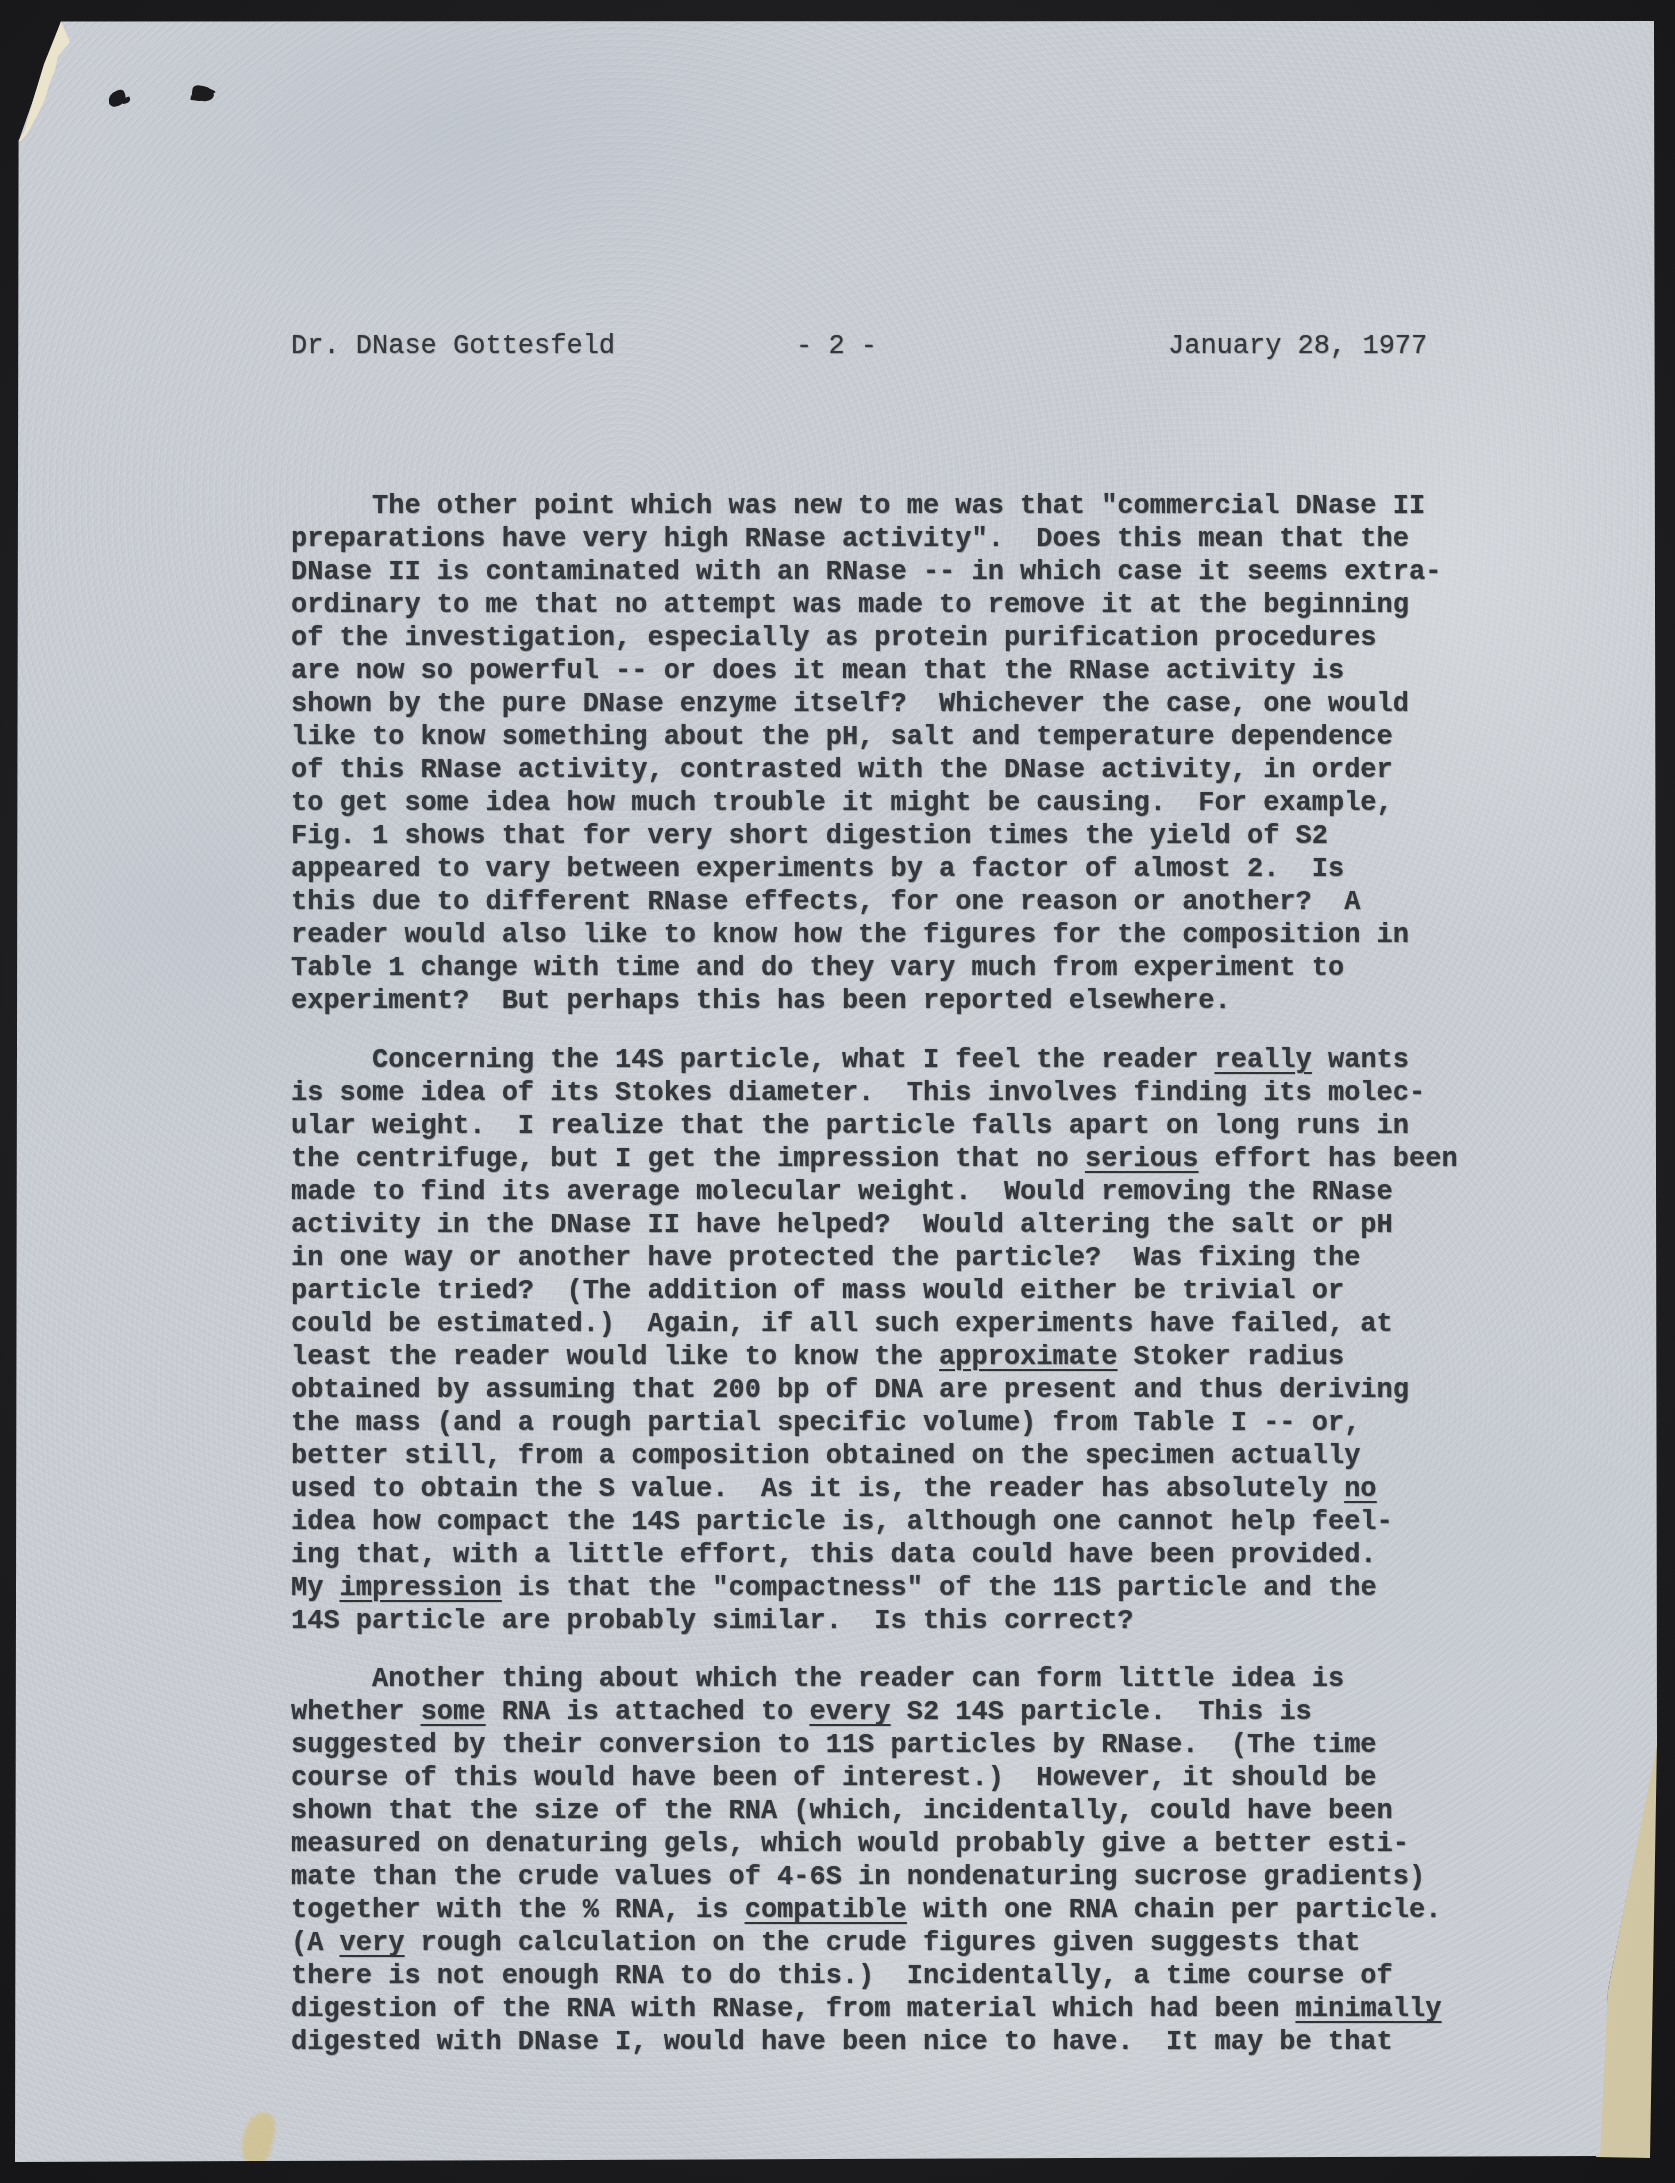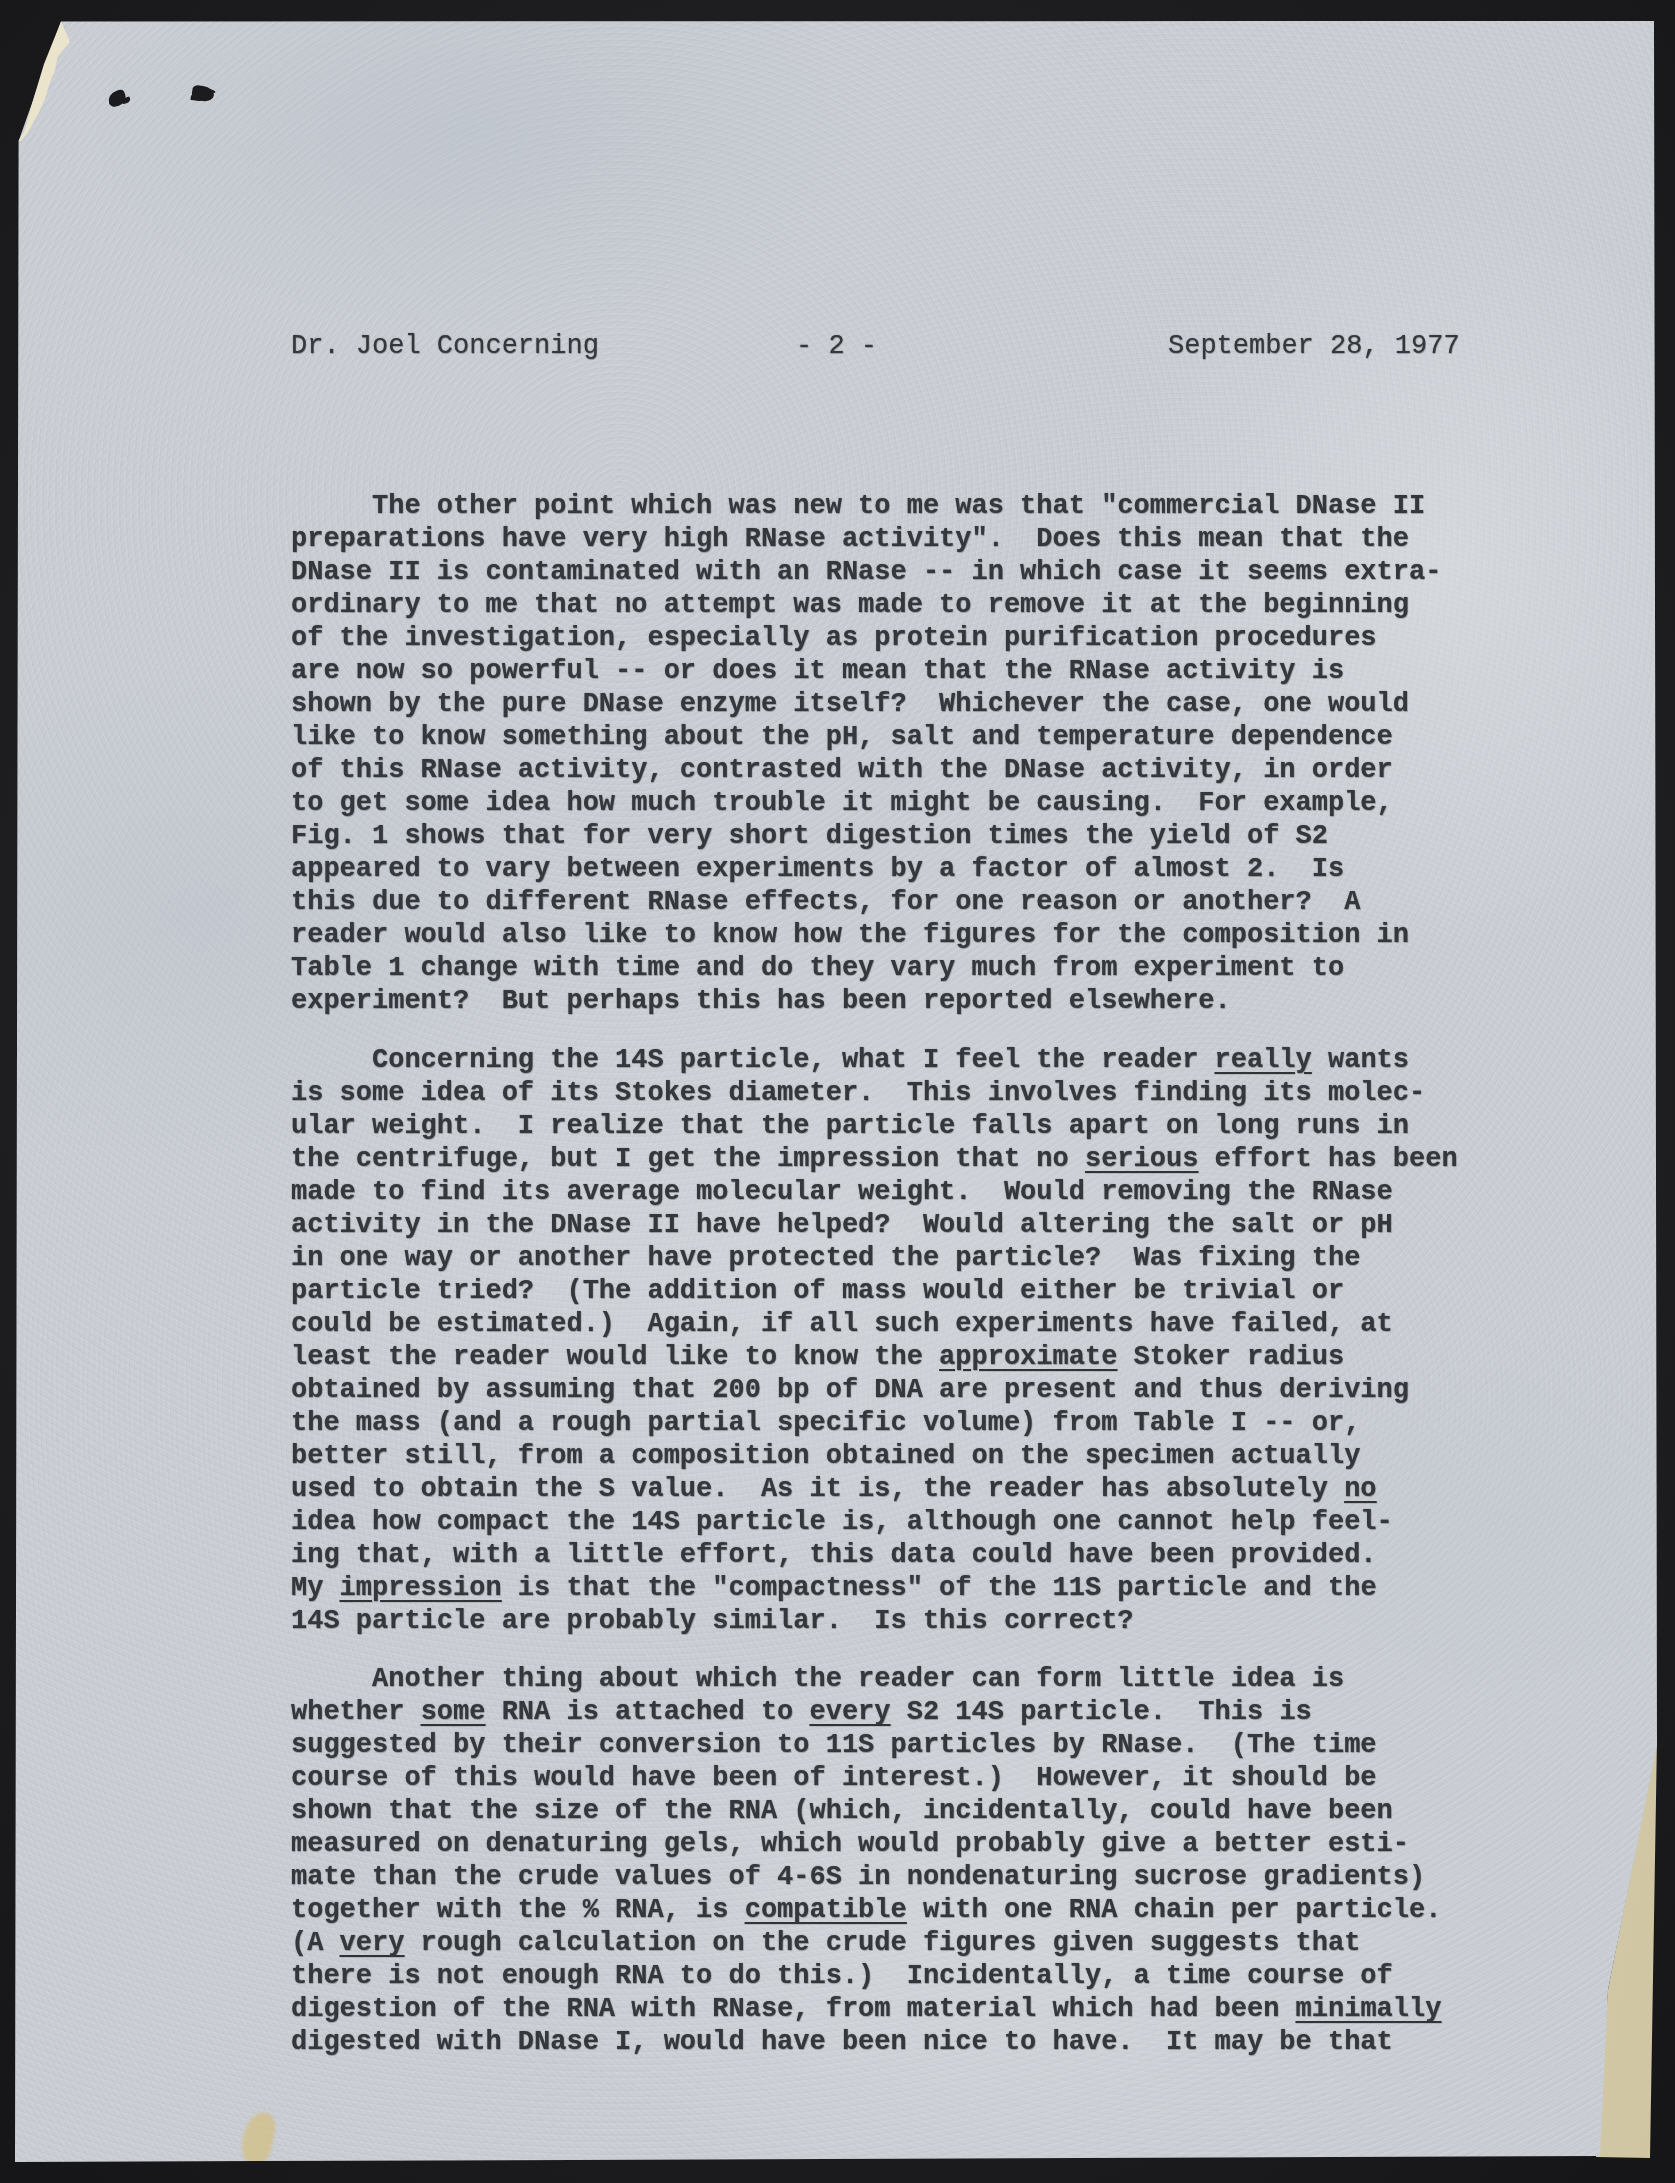--- a/index.html
+++ b/index.html
@@ -60,22 +60,22 @@
 <body>
 
 <div class="scan">
   <div class="under-sheet"></div>
   <div class="paper">
     <div class="speck s1"></div>
     <div class="speck s2"></div>
     <div class="stain"></div>
     <div class="content">
       <div class="header">
-        <span class="hdr-recipient">Dr. Joel Concerning</span>
+        <span class="hdr-recipient">Dr. DNase Gottesfeld</span>
         <span class="hdr-page">- 2 -</span>
-        <span class="hdr-date">September 28, 1977</span>
+        <span class="hdr-date">January 28, 1977</span>
       </div>
       <div class="body" id="paragraphs"><div class="para"><div class="line"><span>     The other point which was new to me was that "commercial DNase II</span></div><div class="line"><span>preparations have very high RNase activity".  Does this mean that the</span></div><div class="line"><span>DNase II is contaminated with an RNase -- in which case it seems extra-</span></div><div class="line"><span>ordinary to me that no attempt was made to remove it at the beginning</span></div><div class="line"><span>of the investigation, especially as protein purification procedures</span></div><div class="line"><span>are now so powerful -- or does it mean that the RNase activity is</span></div><div class="line"><span>shown by the pure DNase enzyme itself?  Whichever the case, one would</span></div><div class="line"><span>like to know something about the pH, salt and temperature dependence</span></div><div class="line"><span>of this RNase activity, contrasted with the DNase activity, in order</span></div><div class="line"><span>to get some idea how much trouble it might be causing.  For example,</span></div><div class="line"><span>Fig. 1 shows that for very short digestion times the yield of S2</span></div><div class="line"><span>appeared to vary between experiments by a factor of almost 2.  Is</span></div><div class="line"><span>this due to different RNase effects, for one reason or another?  A</span></div><div class="line"><span>reader would also like to know how the figures for the composition in</span></div><div class="line"><span>Table 1 change with time and do they vary much from experiment to</span></div><div class="line"><span>experiment?  But perhaps this has been reported elsewhere.</span></div></div><div class="para"><div class="line"><span>     Concerning the 14S particle, what I feel the reader </span><span class="u">really</span><span> wants</span></div><div class="line"><span>is some idea of its Stokes diameter.  This involves finding its molec-</span></div><div class="line"><span>ular weight.  I realize that the particle falls apart on long runs in</span></div><div class="line"><span>the centrifuge, but I get the impression that no </span><span class="u">serious</span><span> effort has been</span></div><div class="line"><span>made to find its average molecular weight.  Would removing the RNase</span></div><div class="line"><span>activity in the DNase II have helped?  Would altering the salt or pH</span></div><div class="line"><span>in one way or another have protected the particle?  Was fixing the</span></div><div class="line"><span>particle tried?  (The addition of mass would either be trivial or</span></div><div class="line"><span>could be estimated.)  Again, if all such experiments have failed, at</span></div><div class="line"><span>least the reader would like to know the </span><span class="u">approximate</span><span> Stoker radius</span></div><div class="line"><span>obtained by assuming that 200 bp of DNA are present and thus deriving</span></div><div class="line"><span>the mass (and a rough partial specific volume) from Table I -- or,</span></div><div class="line"><span>better still, from a composition obtained on the specimen actually</span></div><div class="line"><span>used to obtain the S value.  As it is, the reader has absolutely </span><span class="u">no</span></div><div class="line"><span>idea how compact the 14S particle is, although one cannot help feel-</span></div><div class="line"><span>ing that, with a little effort, this data could have been provided.</span></div><div class="line"><span>My </span><span class="u">impression</span><span> is that the "compactness" of the 11S particle and the</span></div><div class="line"><span>14S particle are probably similar.  Is this correct?</span></div></div><div class="para"><div class="line"><span>     Another thing about which the reader can form little idea is</span></div><div class="line"><span>whether </span><span class="u">some</span><span> RNA is attached to </span><span class="u">every</span><span> S2 14S particle.  This is</span></div><div class="line"><span>suggested by their conversion to 11S particles by RNase.  (The time</span></div><div class="line"><span>course of this would have been of interest.)  However, it should be</span></div><div class="line"><span>shown that the size of the RNA (which, incidentally, could have been</span></div><div class="line"><span>measured on denaturing gels, which would probably give a better esti-</span></div><div class="line"><span>mate than the crude values of 4-6S in nondenaturing sucrose gradients)</span></div><div class="line"><span>together with the % RNA, is </span><span class="u">compatible</span><span> with one RNA chain per particle.</span></div><div class="line"><span>(A </span><span class="u">very</span><span> rough calculation on the crude figures given suggests that</span></div><div class="line"><span>there is not enough RNA to do this.)  Incidentally, a time course of</span></div><div class="line"><span>digestion of the RNA with RNase, from material which had been </span><span class="u">minimally</span></div><div class="line"><span>digested with DNase I, would have been nice to have.  It may be that</span></div></div></div>
     </div>
   </div>
   <div class="fold"></div>
 </div>
 
 
 </body></html>

